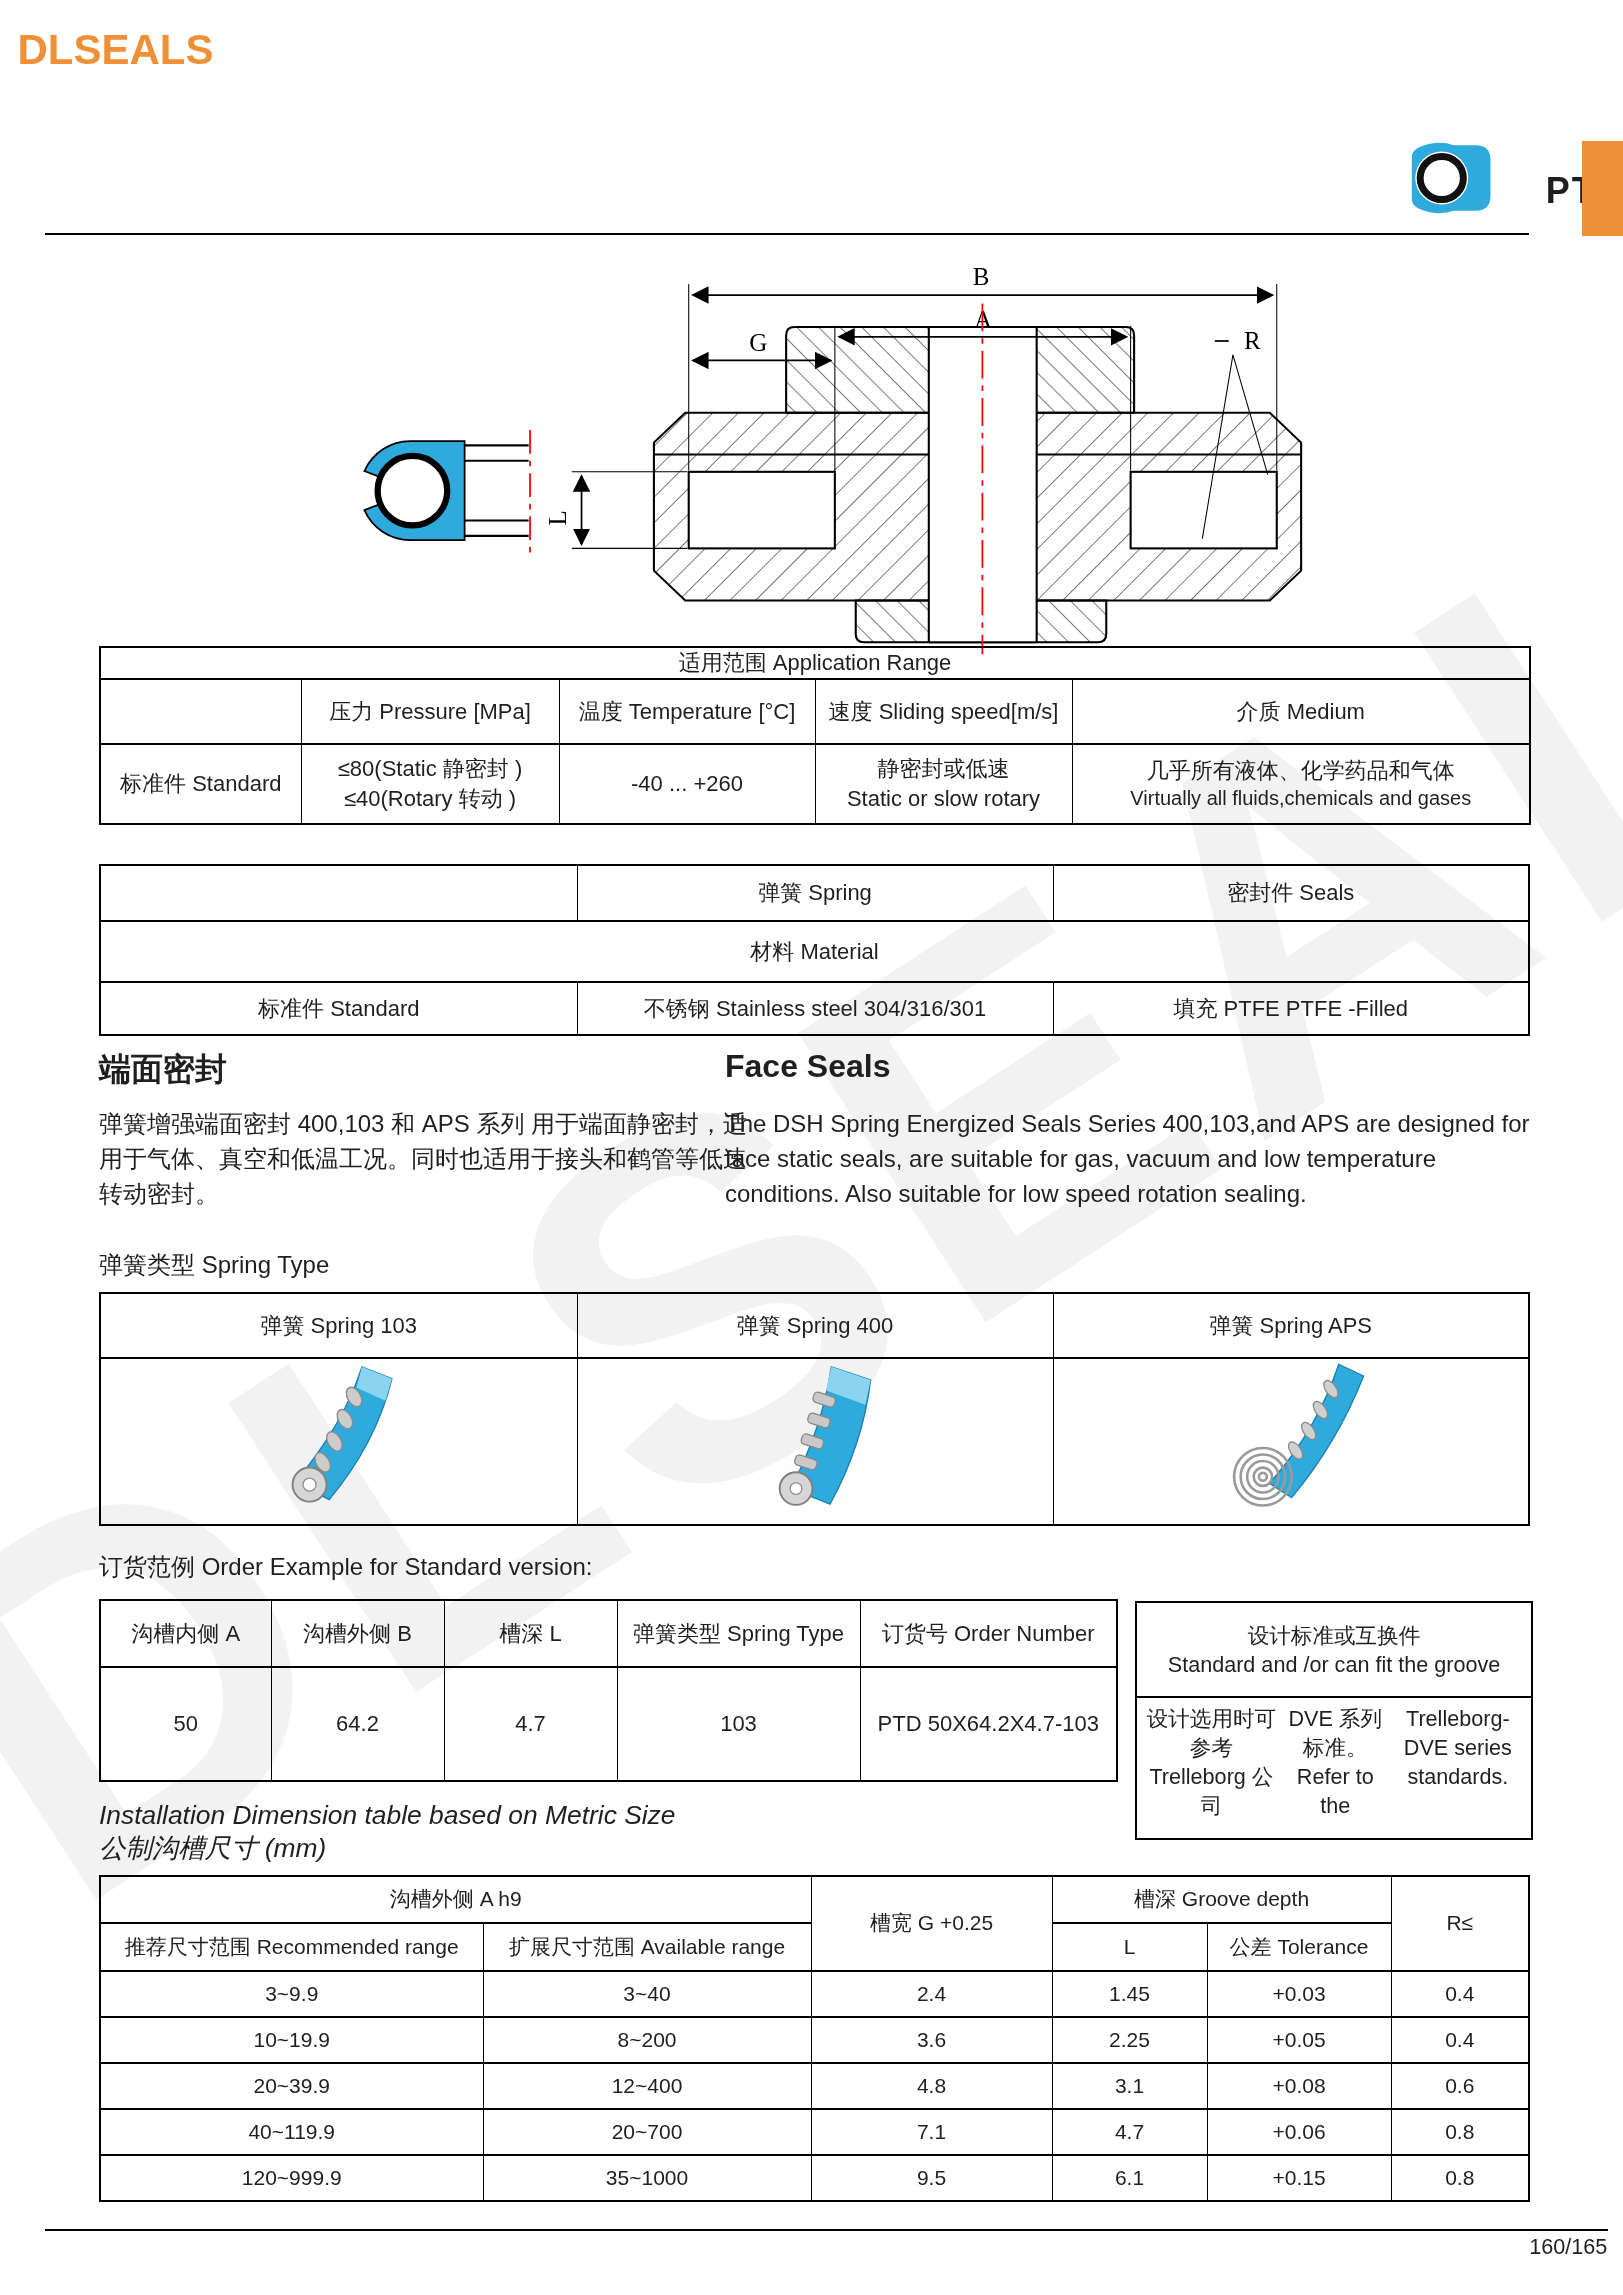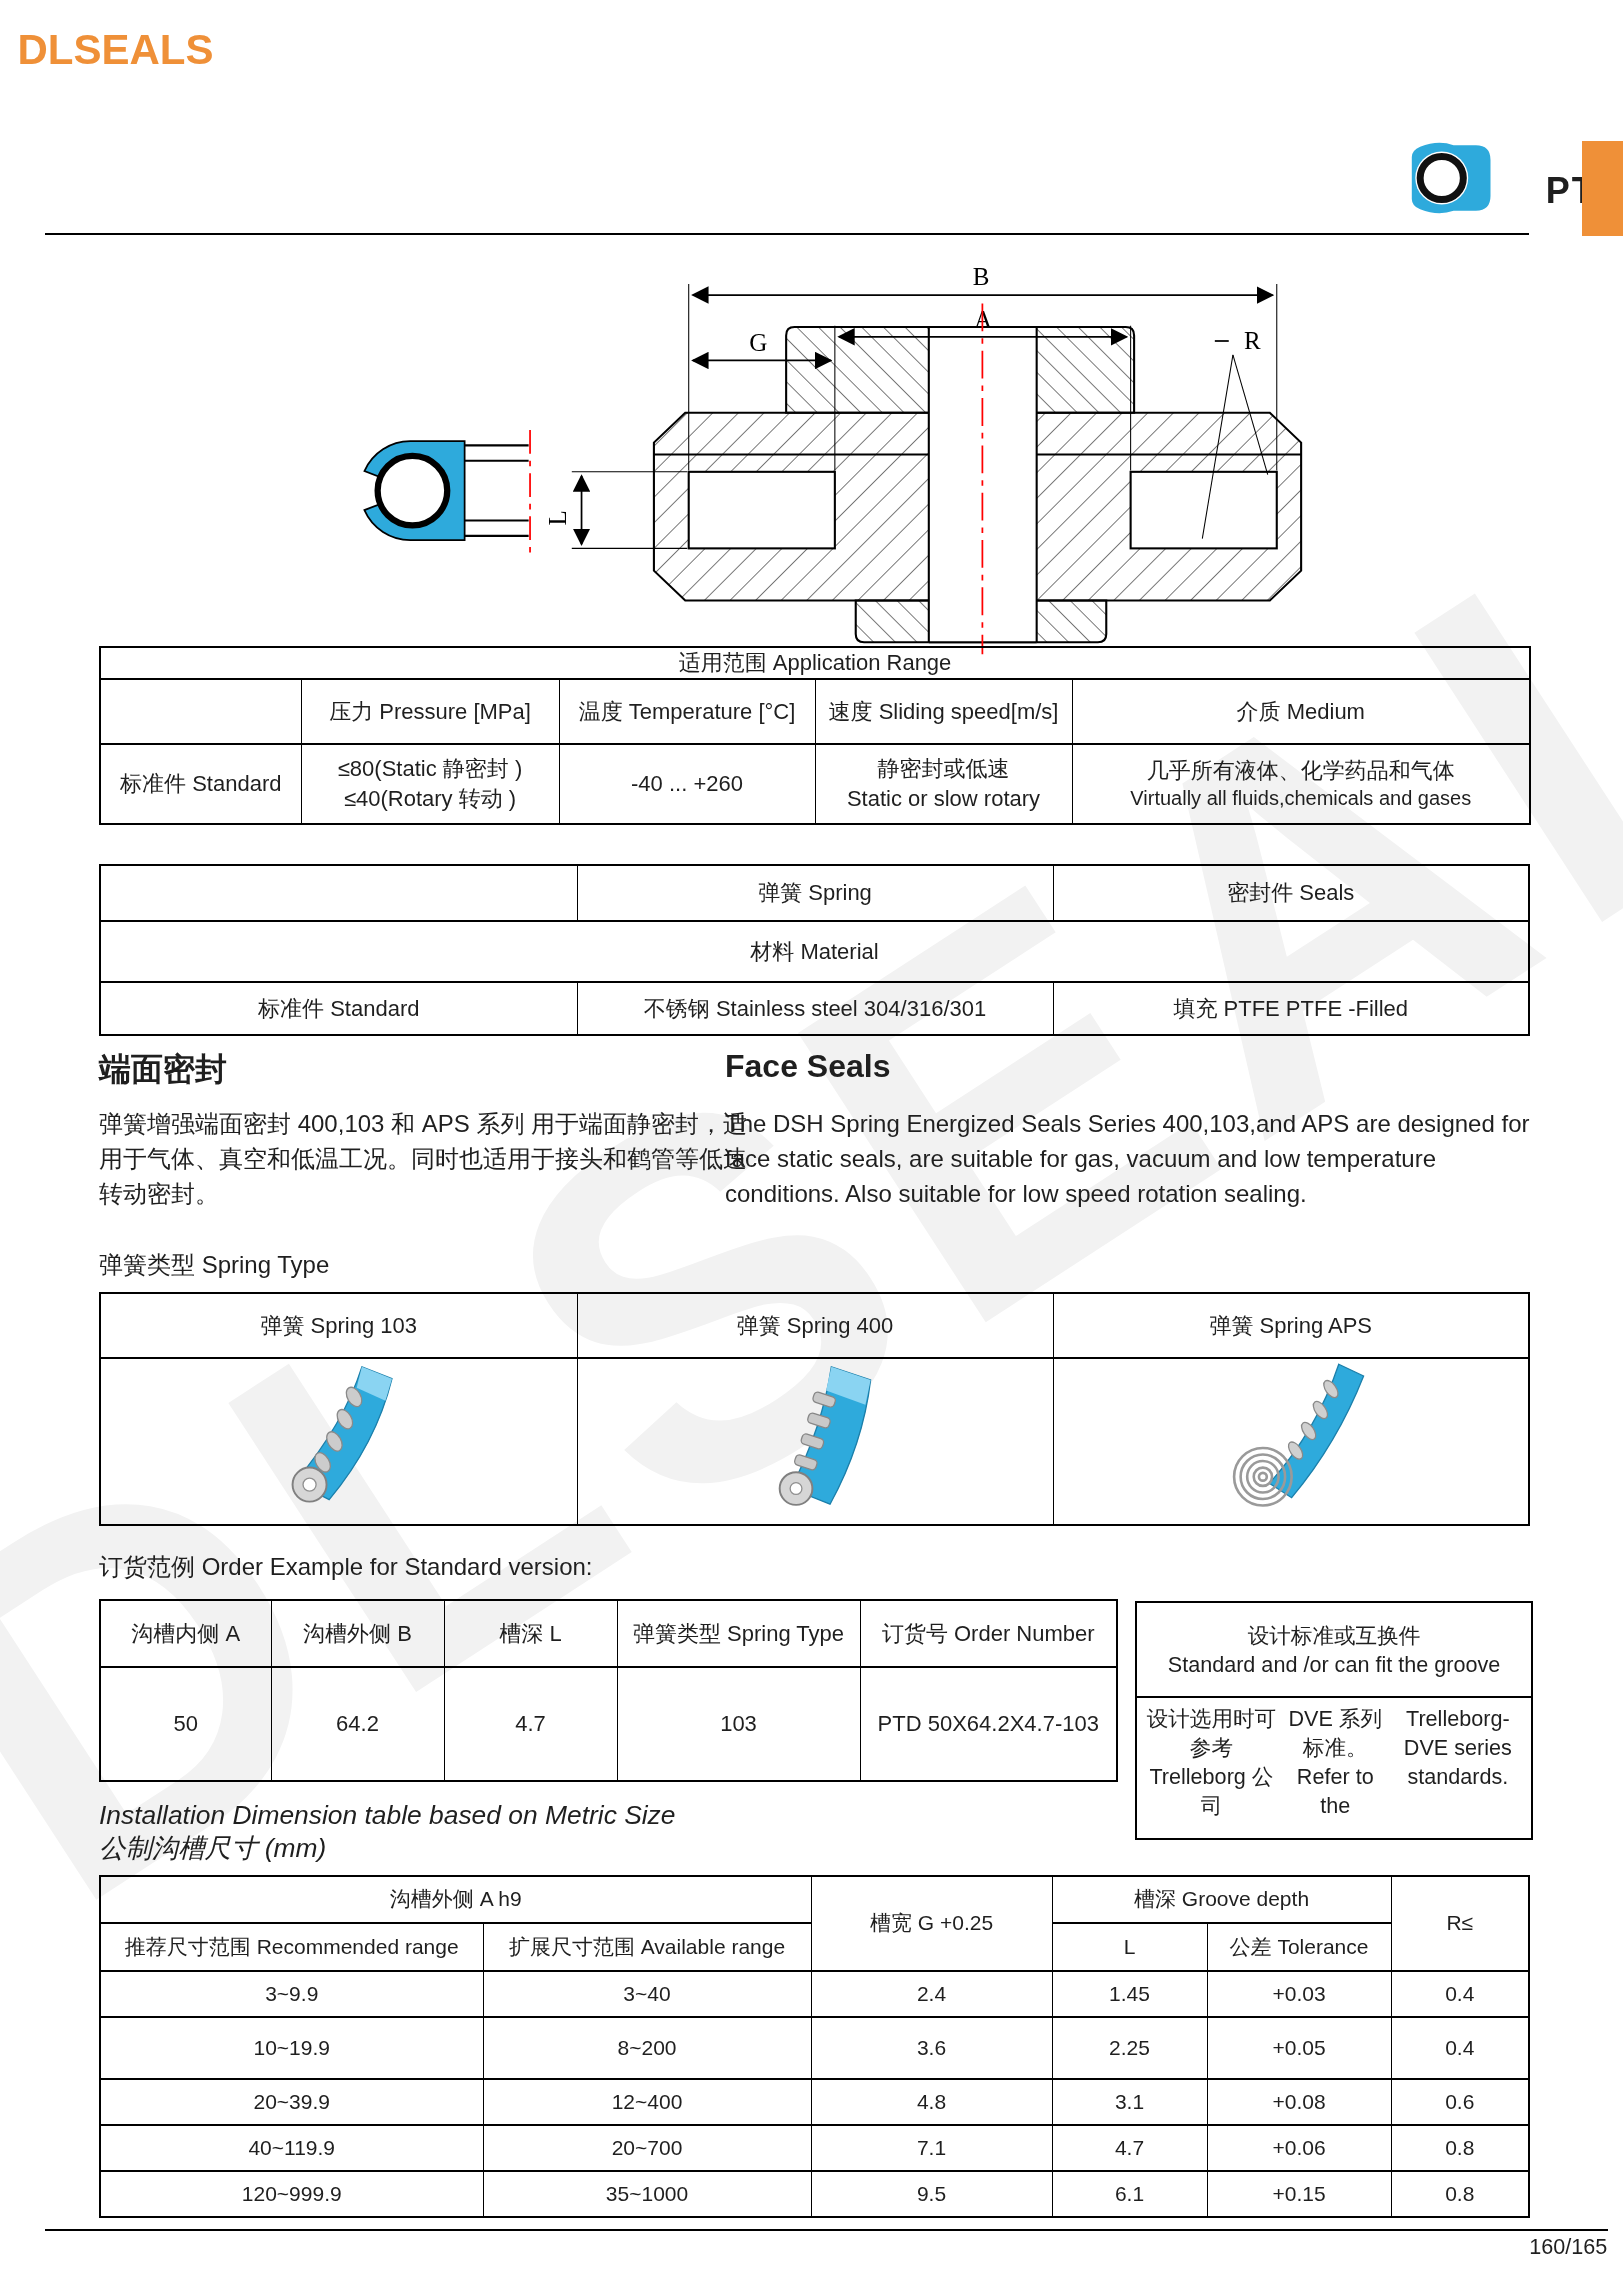--- a/index.html
+++ b/index.html
@@ -317,21 +317,21 @@
       <th>公差 Tolerance</th>
     </tr>
     <tr style="height:46px">
       <td>3~9.9</td>
       <td>3~40</td>
       <td>2.4</td>
       <td>1.45</td>
       <td>+0.03</td>
       <td>0.4</td>
     </tr>
-    <tr style="height:62px">
+    <tr style="height:46px">
       <td>10~19.9</td>
       <td>8~200</td>
       <td>3.6</td>
       <td>2.25</td>
       <td>+0.05</td>
       <td>0.4</td>
     </tr>
     <tr style="height:46px">
       <td>20~39.9</td>
       <td>12~400</td>

